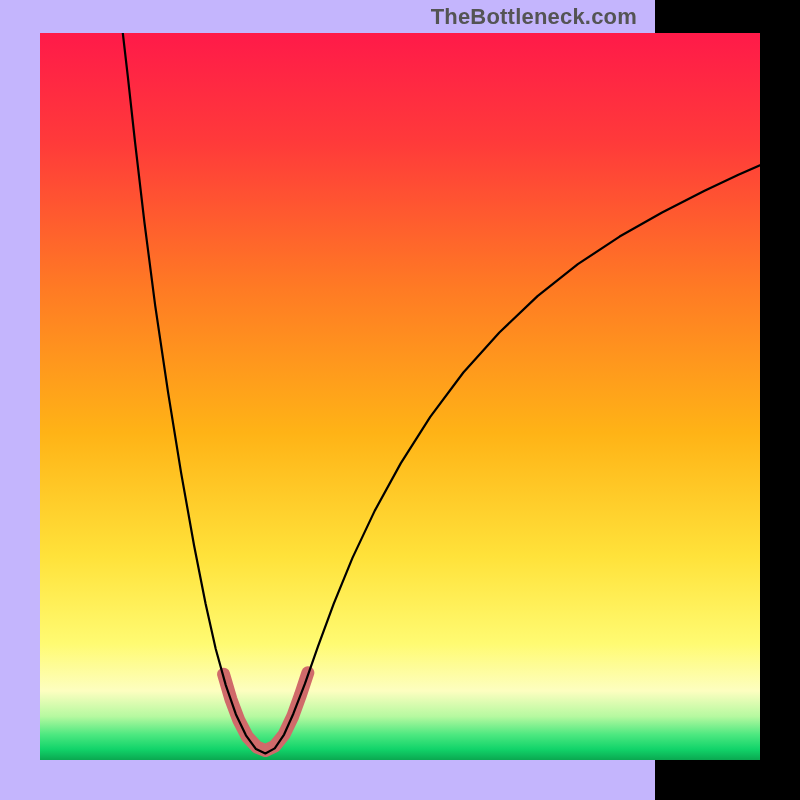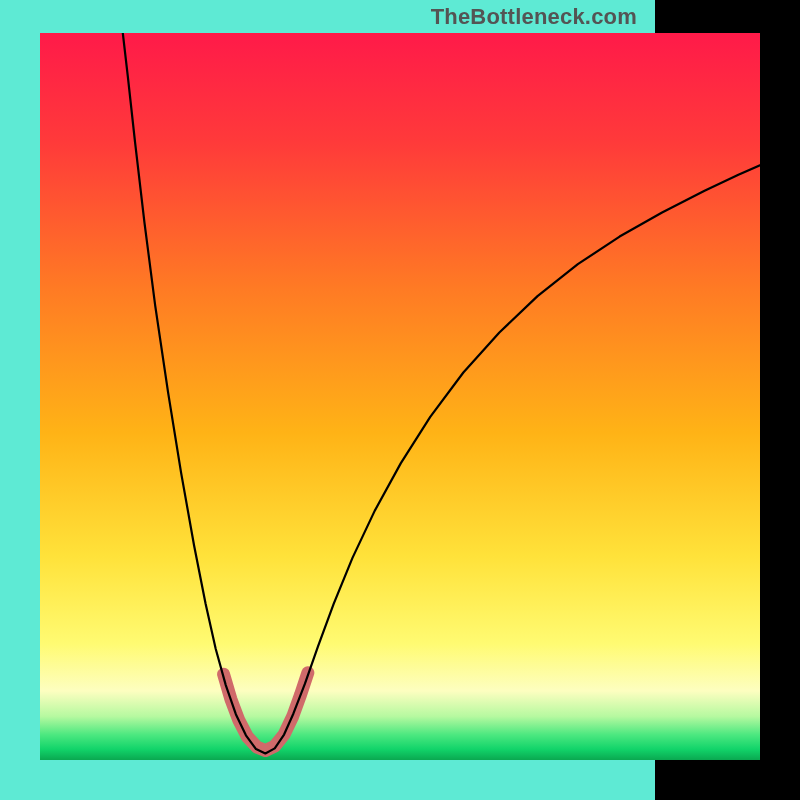--- a/index.html
+++ b/index.html
@@ -7,21 +7,21 @@
     padding: 0;
     width: 800px;
     height: 800px;
     background: #000;
     overflow: hidden;
   }
   .stage {
     position: relative;
     width: 655px;
     height: 800px;
-    background: #5eead4;
+    background: #c4b5fd;
   }
   .watermark {
     position: absolute;
     top: 4px;
     right: 18px;
     font-family: Arial, Helvetica, sans-serif;
     font-size: 22px;
     font-weight: 600;
     color: #545454;
     letter-spacing: 0.2px;

